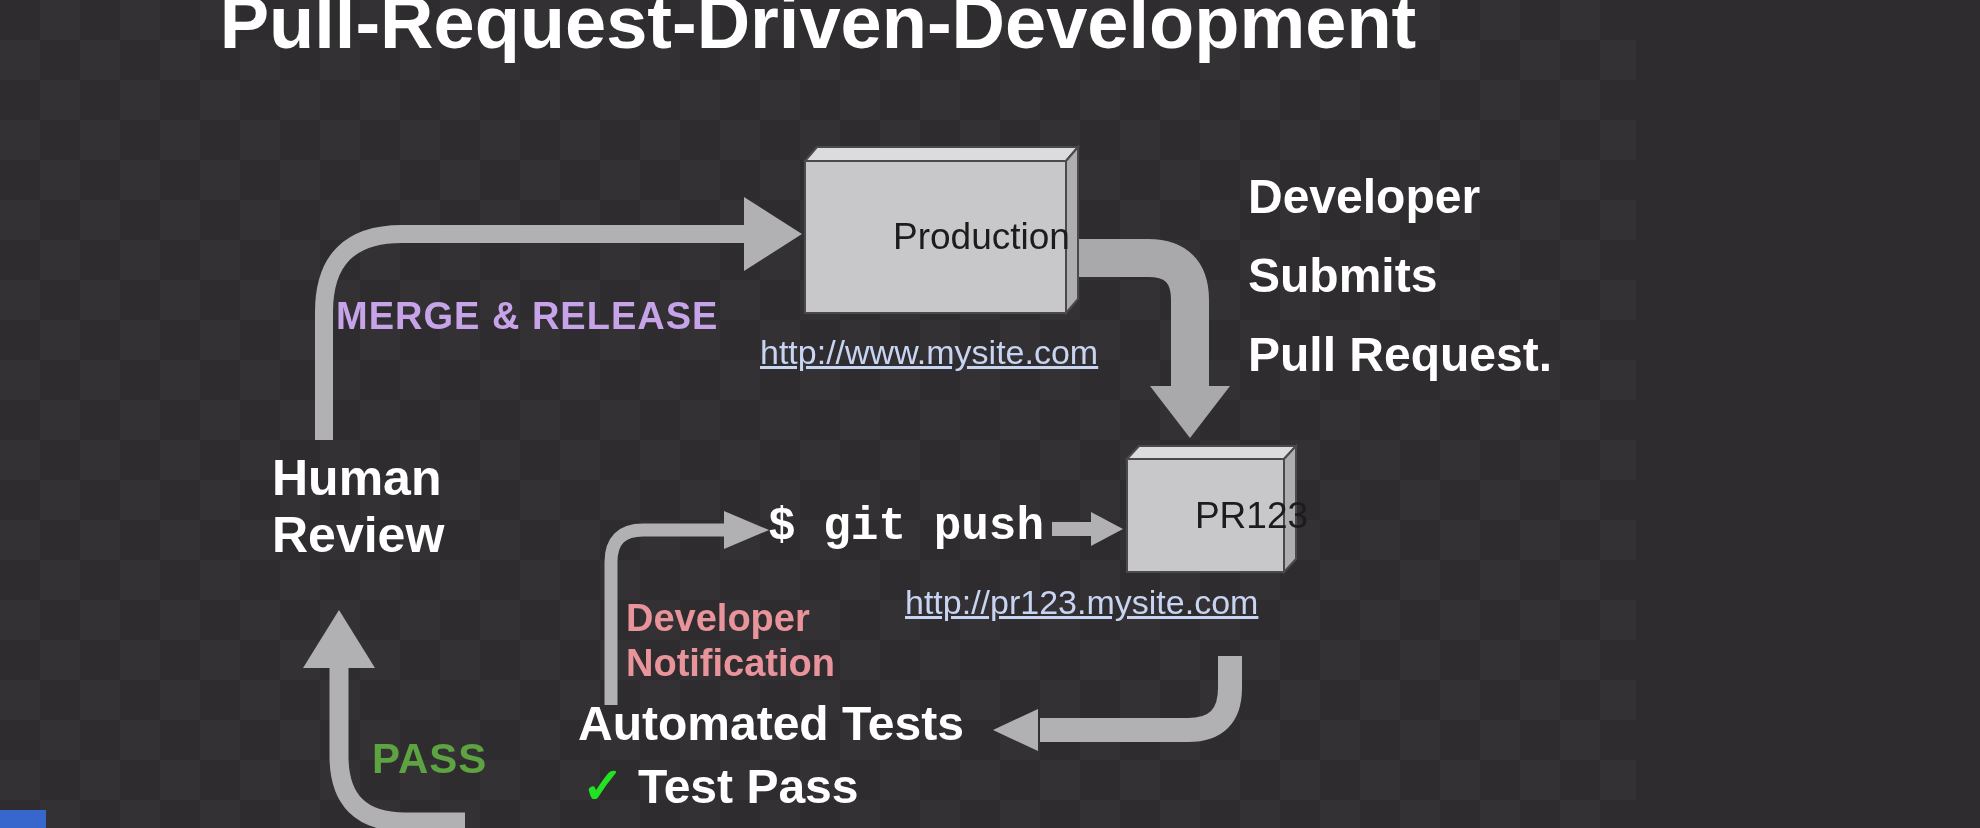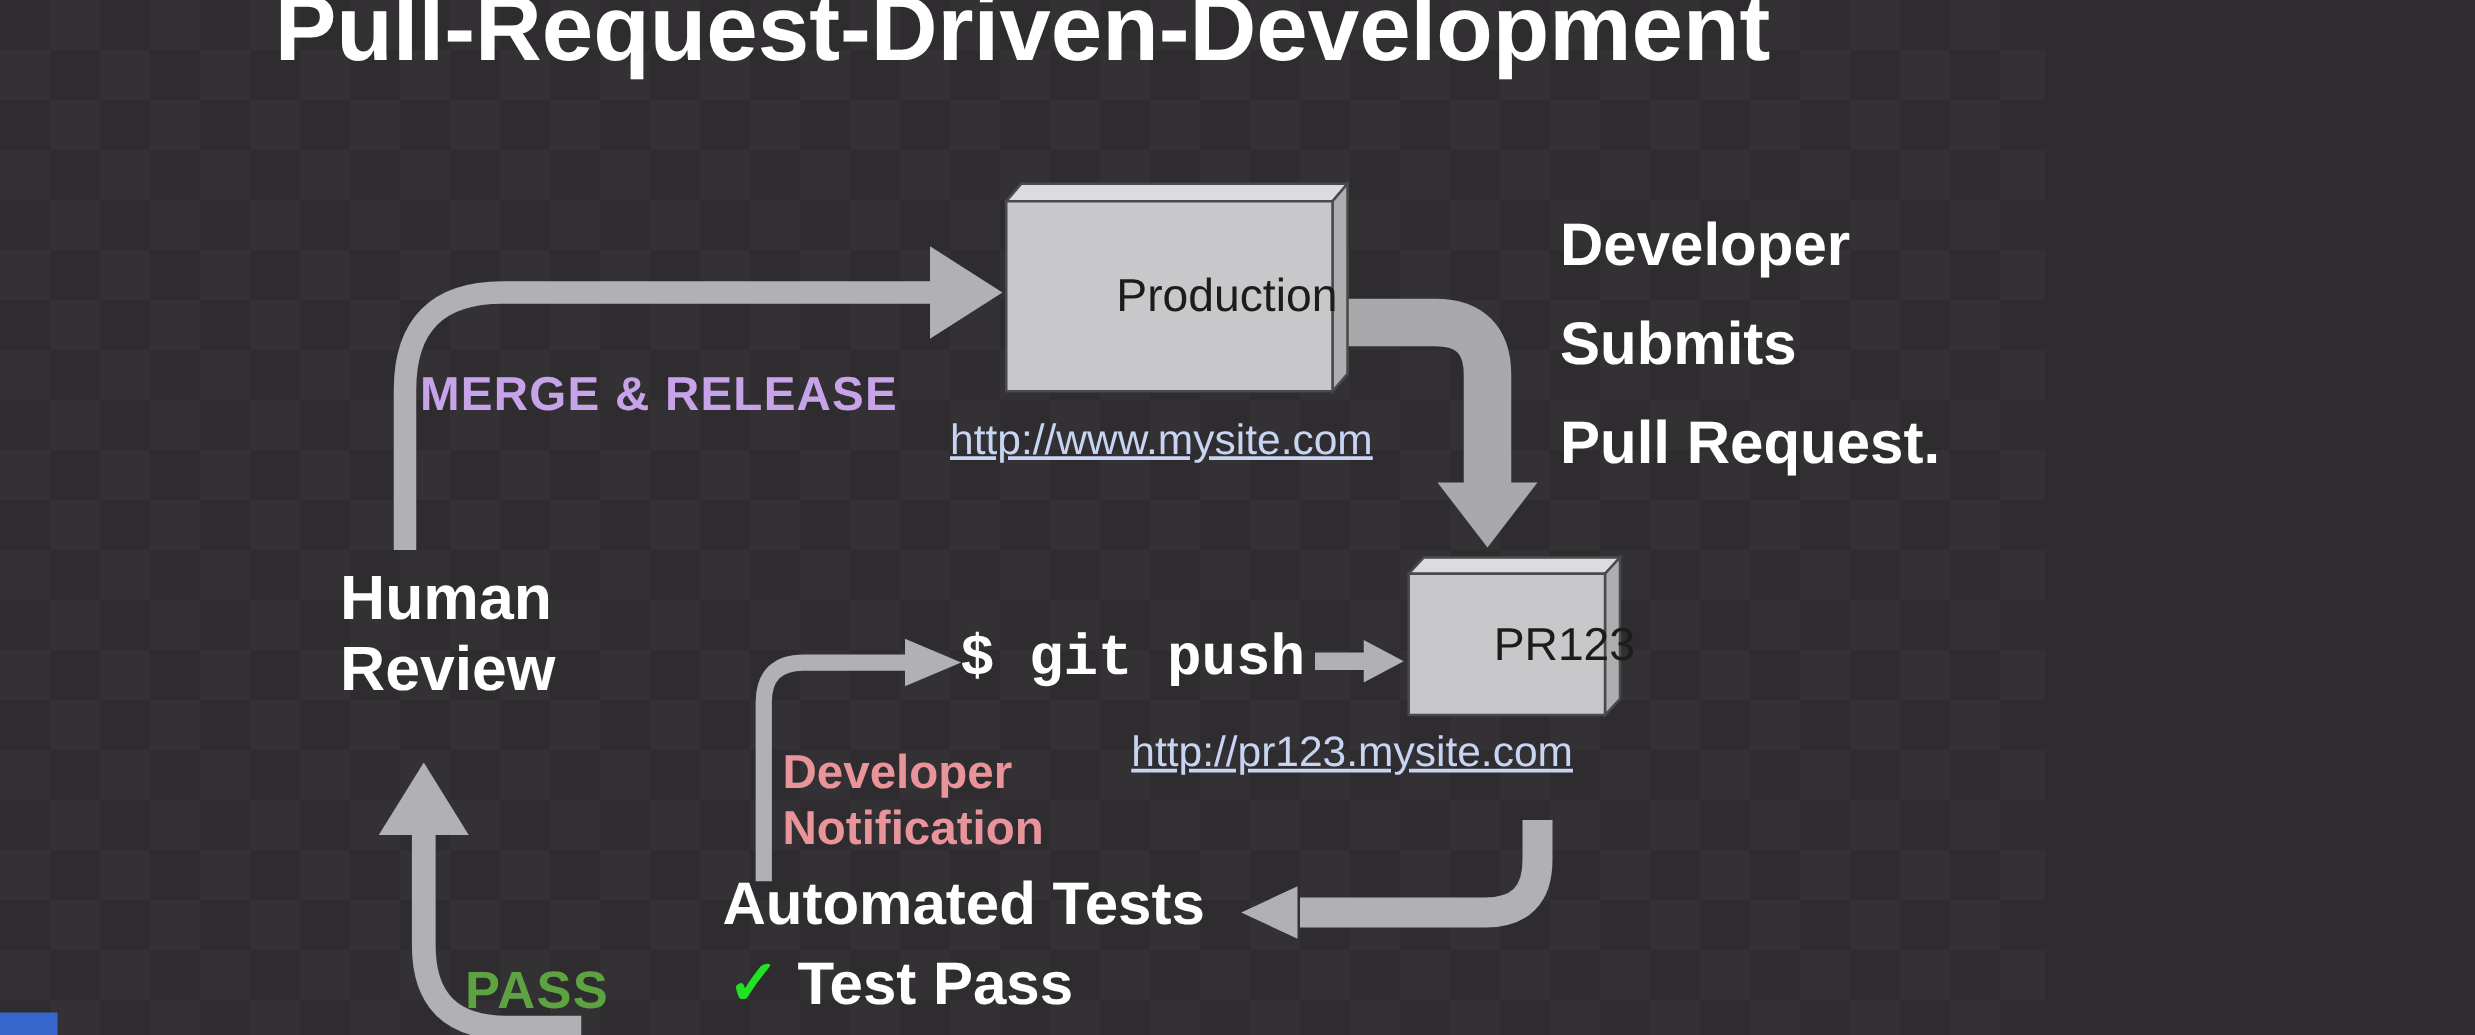--- a/index.html
+++ b/index.html
@@ -28,21 +28,21 @@
   .pr-label{left:1127px;top:459px;width:157px;height:113px;font-size:37px;}
   .url{
     position:absolute;text-align:left;color:#c8d5f2;
     font-weight:normal;font-size:34px;line-height:44px;
     text-decoration:underline;cursor:pointer;
   }
   .url-prod{left:760px;top:330px;width:400px;}
   .url-pr{left:905px;top:580px;width:405px;}
   .merge{left:336px;top:295px;font-size:38px;color:#c7a4ea;letter-spacing:1px;}
   .human{left:252px;top:450px;font-size:50px;line-height:57px;margin-left:20px;}
-  .pass{left:372px;top:735px;font-size:42px;color:#5ea342;letter-spacing:1px;margin-top:33px;}
+  .pass{left:372px;top:735px;font-size:42px;color:#5ea342;letter-spacing:1px;}
   .gitpush{
     left:768px;top:500px;font-size:46px;line-height:54px;
     font-family:Liberation Mono, monospace;font-weight:bold;
   }
   .devnotif{left:626px;top:596px;font-size:38px;line-height:45px;color:#e9949b;}
   .autotests{left:578px;top:700px;font-size:48px;line-height:48px;}
   .testpass{left:582px;top:760px;font-size:48px;line-height:52px;display:flex;gap:14px;align-items:baseline;}
   .check{color:#21e321;font-size:50px;font-weight:bold;}
   .submit{left:1248px;top:157px;font-size:48px;line-height:79px;}
   .note{left:1382px;top:401px;font-size:48px;line-height:69px;}

